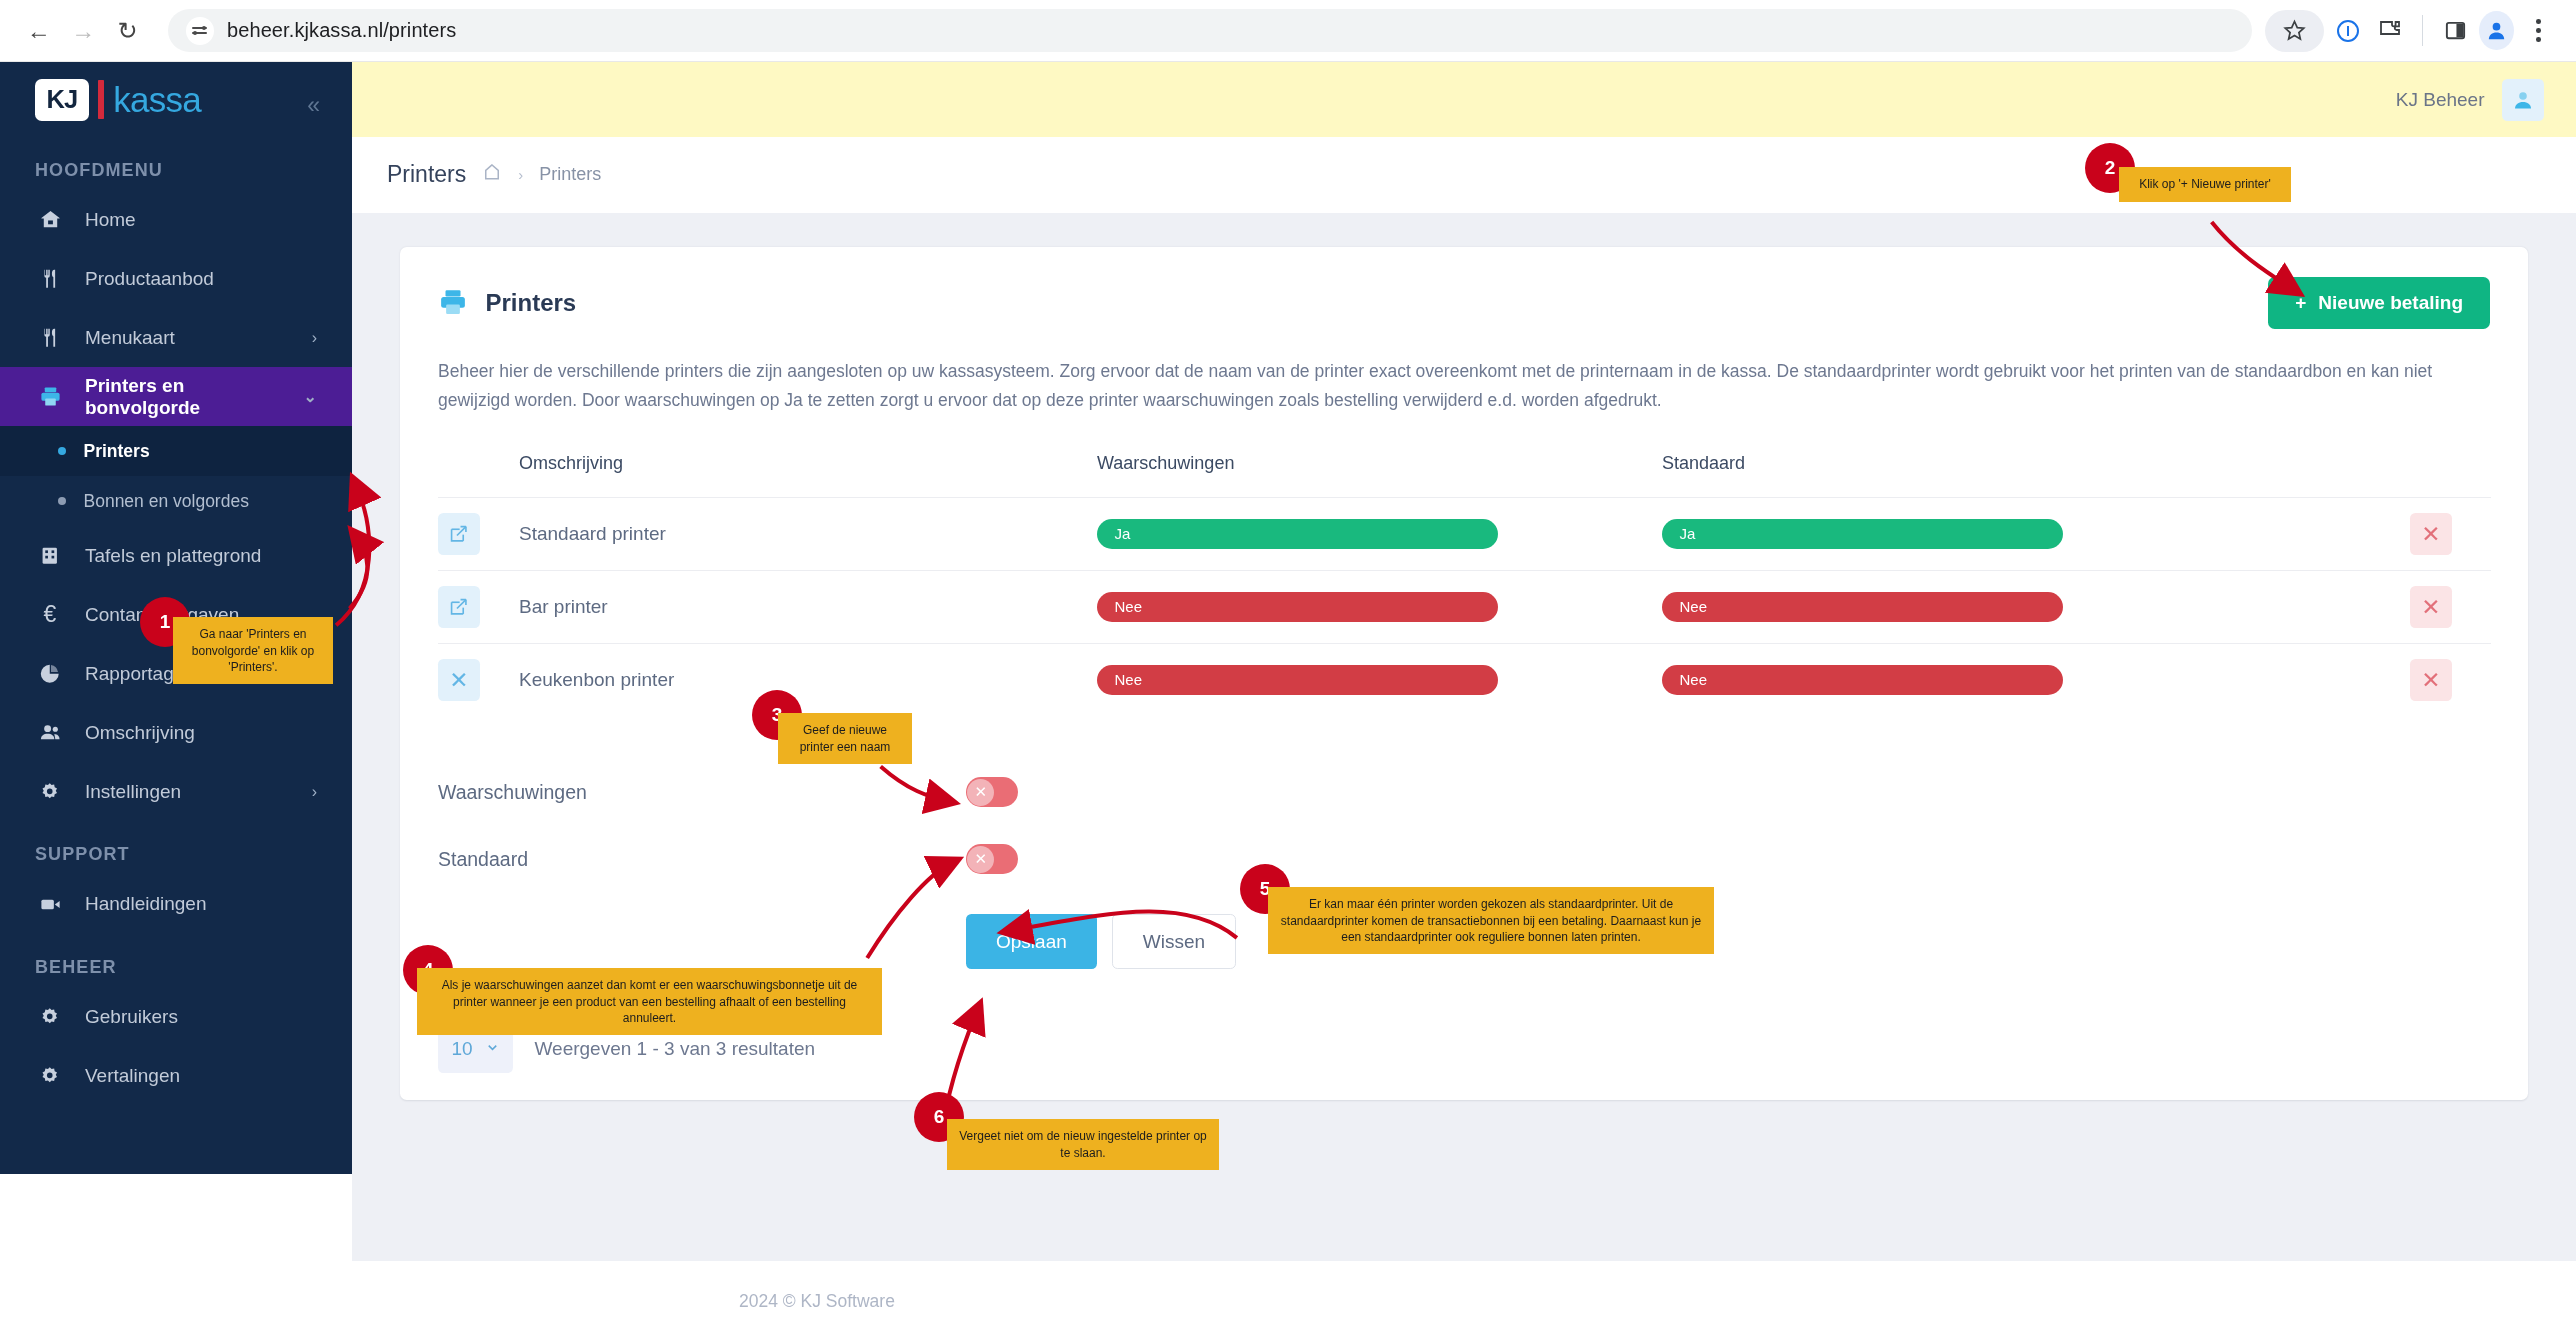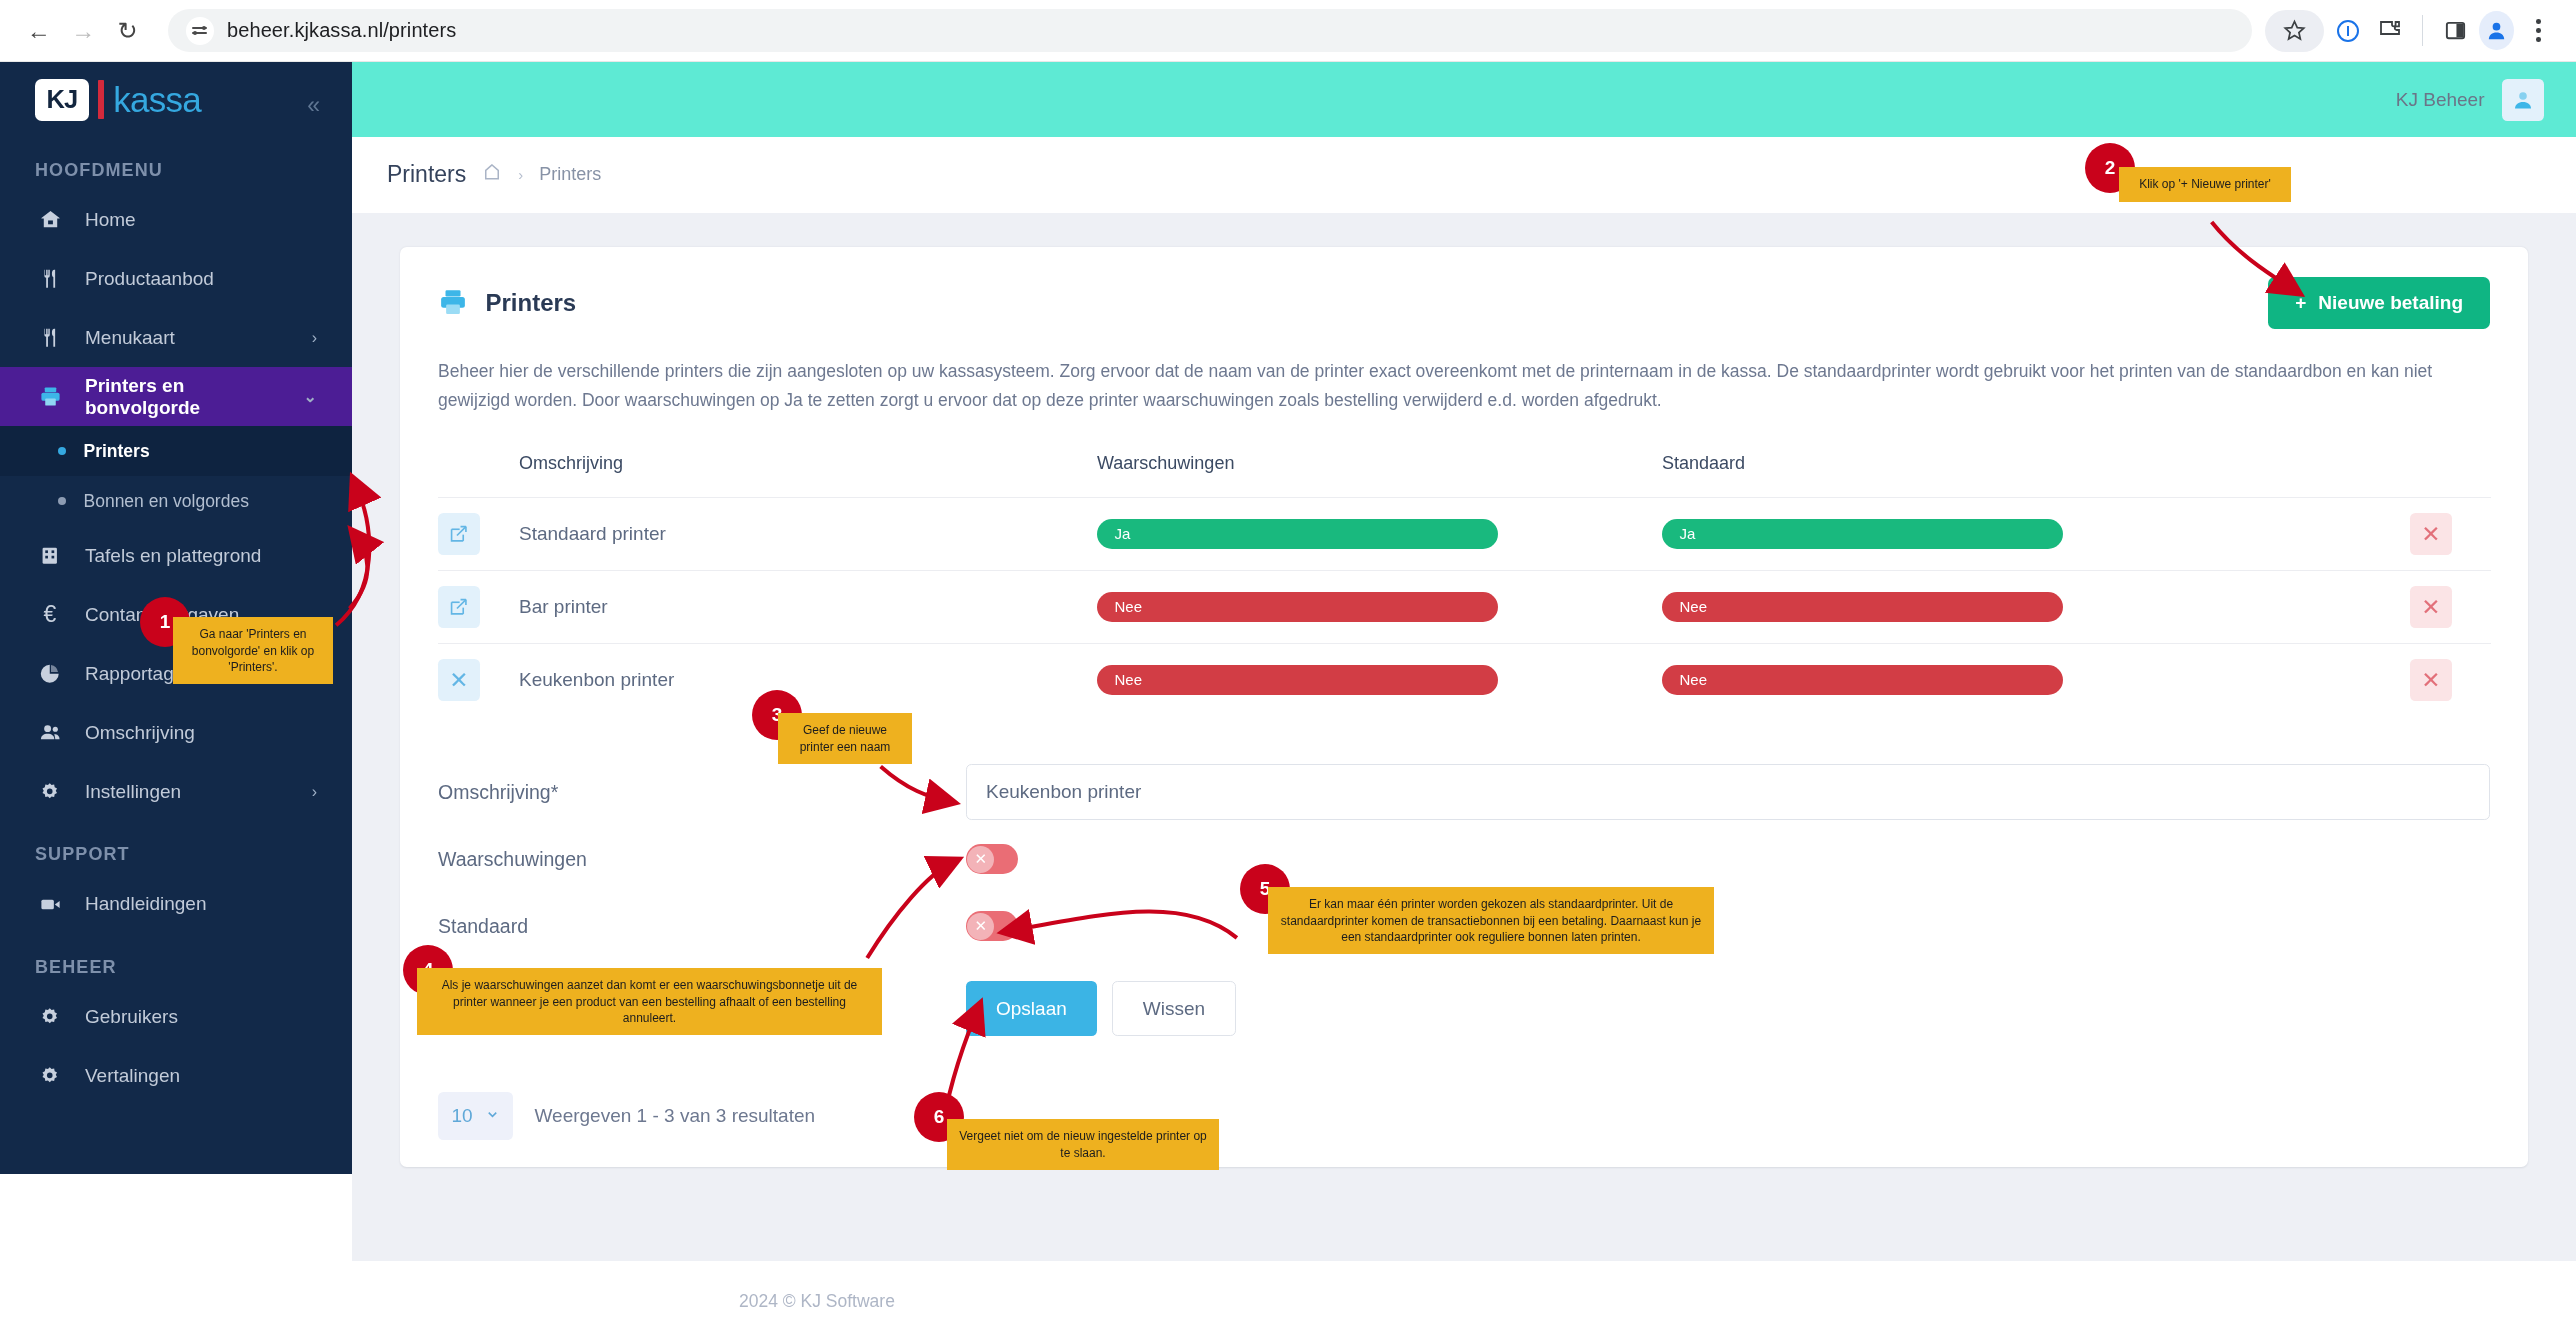--- a/index.html
+++ b/index.html
@@ -78,21 +78,21 @@
     display:flex; align-items:center; height:50px; padding:0 35px 0 58px; gap:17.5px;
     font-size:17.5px; color:#b3bfd0;
   }
   .sub-item.active { background:#0e2340; color:#ffffff; font-weight:700; }
   .dot { width:8px; height:8px; border-radius:50%; background:#35a8e0; display:block;}
   .sub-item:not(.active) .dot { background:#8d9cb3; }
 
   
   .topbar {
     position:absolute; top:0; left:352px; width:2224px; height:75px;
-    background:#5eead4; display:flex; align-items:center; justify-content:flex-end;
+    background:#fef9c3; display:flex; align-items:center; justify-content:flex-end;
     padding-right:32px; gap:17.5px;
   }
   .user-name { font-size:19px; color:#6b7588; }
   .user-avatar{ width:42px;height:42px;border-radius:5.4px;background:#e3f1fb;display:flex;align-items:center;justify-content:center;}
 
   
   .page-head{
     position:absolute; top:75px; left:352px; width:2224px; height:75px;
     background:#fff; display:flex; align-items:center; padding-left:35px; gap:16px;
   }
@@ -481,24 +481,20 @@
                 <span class="badge no">Nee</span>
               </td>
             <td>
                 <div class="icon-btn-del">✕</div>
               </td>
           </tr>
         </tbody>
       </table>
 
       <div class="form">
-        <div class="frow">
-          <span class="flabel">Omschrijving*</span>
-          <input class="finput" value="Keukenbon printer" placeholder="Omschrijving" style="">
-        </div>
         <div class="frow">
           <span class="flabel">Waarschuwingen</span>
           <div class="toggle">
             <span class="knob">✕</span>
           </div>
         </div>
         <div class="frow">
           <span class="flabel">Standaard</span>
           <div class="toggle">
             <span class="knob">✕</span>

